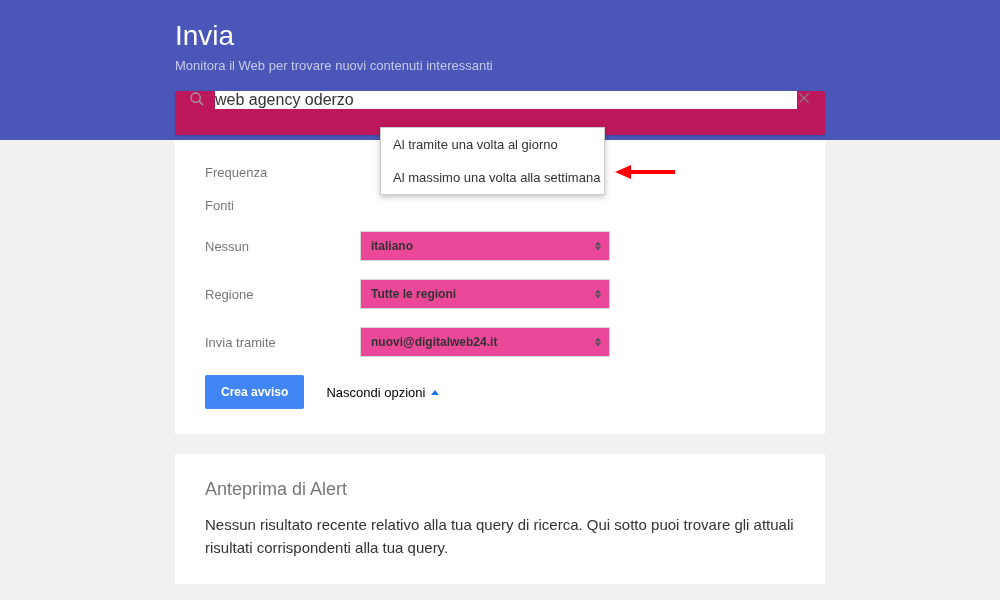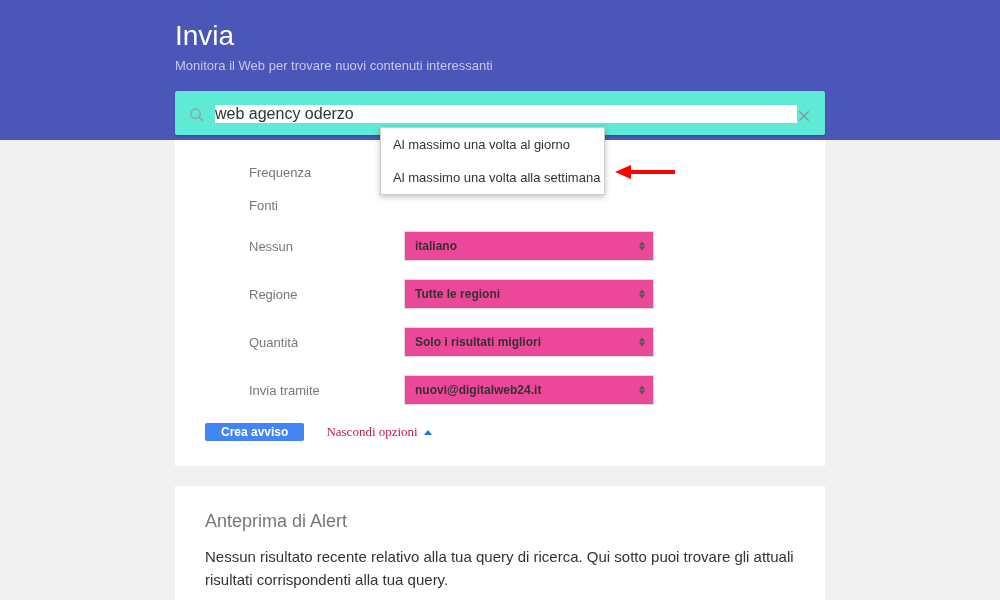--- a/index.html
+++ b/index.html
@@ -30,26 +30,26 @@
   .subtitle {
     color: #c5c9e8;
     font-size: 13px;
   }
   .search-wrap {
     width: 650px;
     margin: 18px auto 0;
     position: relative;
   }
   .search-box {
-    background: #5eead4;
+    background: #be185d;
     border-radius: 2px;
     height: 44px;
     display: flex;
-    align-items: flex-end;
-    padding: 12px 14px;
+    align-items: flex-start;
+    padding: 0 14px;
     box-shadow: 0 1px 2px rgba(0,0,0,0.15);
   }
   .search-icon {
     width: 16px; height: 16px;
     margin-right: 10px;
     color: #9e9e9e;
     flex-shrink: 0;
   }
   .search-input {
     border: none;
@@ -68,21 +68,20 @@
     width: 650px;
     margin: 0 auto;
     background: #fff;
     padding: 25px 30px 25px 30px;
     position: relative;
   }
   .form-row {
     display: flex;
     align-items: center;
     margin-bottom: 18px;
-    margin-left: 44px;
   }
   .form-label {
     width: 155px;
     color: #777;
     font-size: 13px;
   }
   .select {
     width: 250px;
     height: 30px;
     border: 1px solid #d9d9d9;
@@ -117,33 +116,32 @@
     display: flex;
     align-items: center;
     gap: 22px;
     margin-top: 8px;
   }
   .create-btn {
     background: #4285f4;
     color: #fff;
     border: none;
     border-radius: 2px;
-    padding: 2px 16px;
+    padding: 10px 16px;
     font-size: 12px;
     font-weight: bold;
     cursor: pointer;
   }
   .hide-link {
-    color: #be185d;
+    color: #000000;
     font-size: 13px;
     cursor: pointer;
     display: flex;
     align-items: center;
     gap: 6px;
-    font-family: Liberation Serif, serif;
   }
   .caret-up {
     width: 0; height: 0;
     border-left: 4px solid transparent;
     border-right: 4px solid transparent;
     border-bottom: 5px solid #1a73e8;
   }
   .dropdown {
     position: absolute;
     left: 380px;
@@ -230,30 +228,20 @@
     <div class="form-label">Regione</div>
     <div class="select">
       <span>Tutte le regioni</span>
       <span class="select-arrows">
           <span class="arrow-up"></span>
           <span class="arrow-down"></span>
         </span>
     </div>
   </div>
   <div class="form-row">
-    <div class="form-label">Quantità</div>
-    <div class="select">
-      <span>Solo i risultati migliori</span>
-      <span class="select-arrows">
-          <span class="arrow-up"></span>
-          <span class="arrow-down"></span>
-        </span>
-    </div>
-  </div>
-  <div class="form-row">
     <div class="form-label">Invia tramite</div>
     <div class="select">
       <span>nuovi@digitalweb24.it</span>
       <span class="select-arrows">
           <span class="arrow-up"></span>
           <span class="arrow-down"></span>
         </span>
     </div>
   </div>
   <div class="actions">
@@ -264,21 +252,21 @@
     </div>
   </div>
 </div>
 
 <div class="preview-card">
   <div class="preview-title">Anteprima di Alert</div>
   <div class="preview-text">Nessun risultato recente relativo alla tua query di ricerca. Qui sotto puoi trovare gli attuali risultati corrispondenti alla tua query.</div>
 </div>
 
 <div class="dropdown">
-  <div class="dropdown-item">Al massimo una volta al giorno</div>
+  <div class="dropdown-item">Al tramite una volta al giorno</div>
   <div class="dropdown-item">Al massimo una volta alla settimana</div>
 </div>
 
 <div class="arrow-annotation">
   <svg width="60" height="20" viewBox="0 0 60 20">
     <line x1="60" y1="10" x2="12" y2="10" stroke="#ff0000" stroke-width="4"></line>
     <polygon points="0,10 16,3 16,17" fill="#ff0000"></polygon>
   </svg>
 </div>
 

